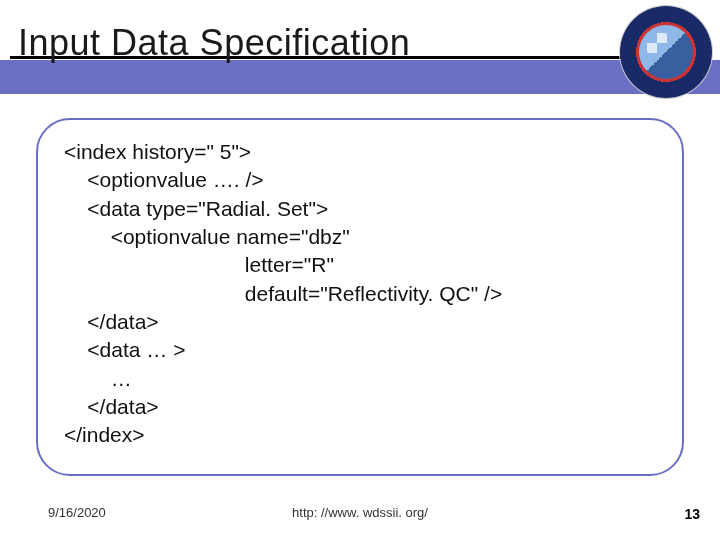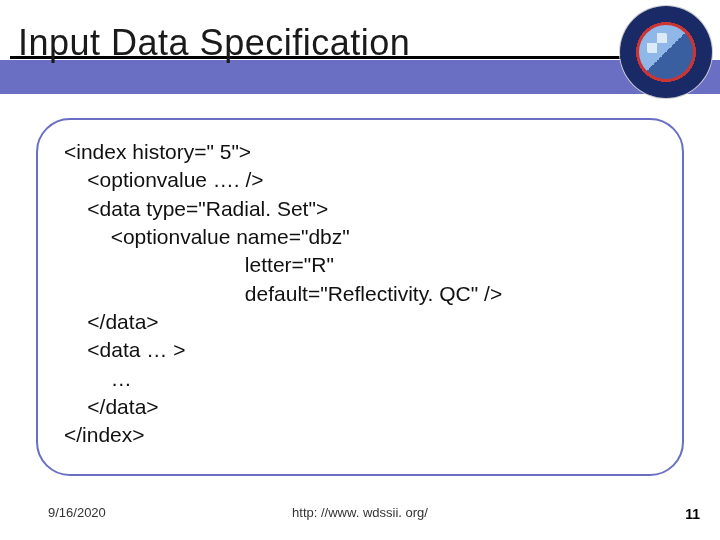--- a/index.html
+++ b/index.html
@@ -42,15 +42,15 @@
 <span>                               default="Reflectivity. QC" /&gt;</span>
 <span>    &lt;/data&gt;</span>
 <span>    &lt;data … &gt;</span>
 <span>        …</span>
 <span>    &lt;/data&gt;</span>
 <span>&lt;/index&gt;</span></div>
   </div>
 
   <div class="footer-date">9/16/2020</div>
   <div class="footer-url">http: //www. wdssii. org/</div>
-  <div class="footer-page">11</div>
+  <div class="footer-page">13</div>
 
 </div>
 
 </body></html>

